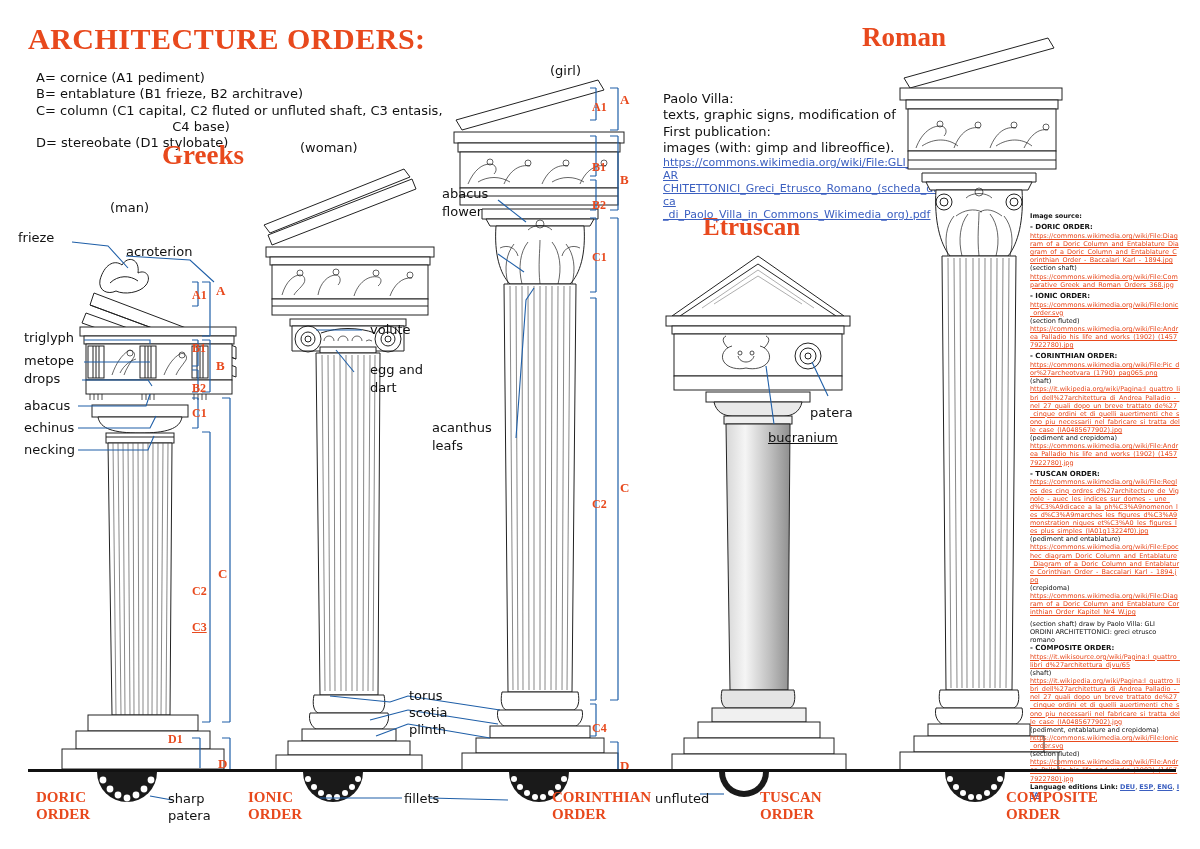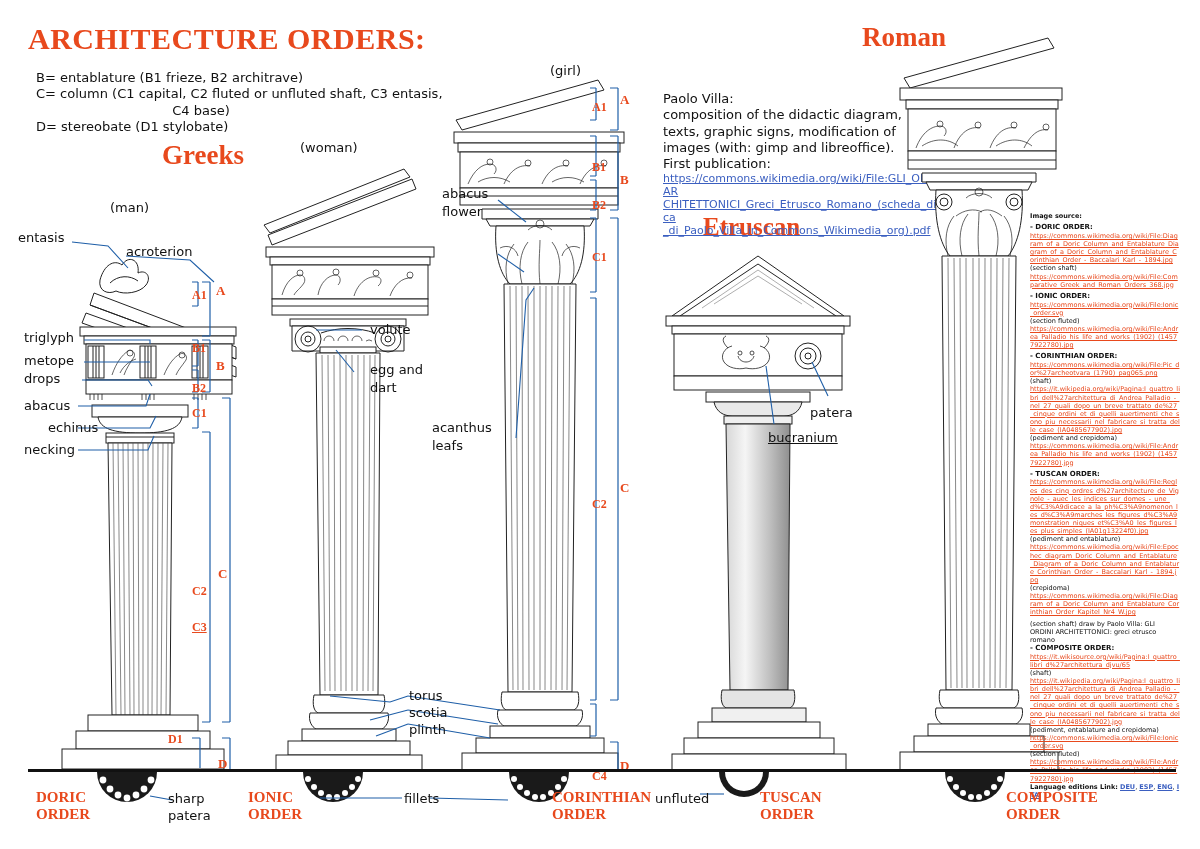--- a/index.html
+++ b/index.html
@@ -24,40 +24,40 @@
   .baseline{position:absolute;left:28px;top:769px;width:1148px;height:3px;background:#111;}
   svg{display:block;overflow:visible;}
   .sect-title{font-size:7px;font-weight:bold;}
 </style>
 </head>
 <body>
 
 <div class="abs ttl" style="left:28px;top:22px;font-size:30px;letter-spacing:0.5px;">ARCHITECTURE ORDERS:</div>
 
 <div class="abs" style="left:36px;top:70px;width:420px;">
+  <div class="lbl">A= cornice (A1 pediment)</div>
   <div class="lbl">B= entablature (B1 frieze, B2 architrave)</div>
   <div class="lbl">C= column (C1 capital, C2 fluted or unfluted shaft, C3 entasis,</div>
   <div class="lbl" style="text-align:center;width:330px;">C4 base)</div>
   <div class="lbl">D= stereobate (D1 stylobate)</div>
 </div>
 
 <div class="abs ttl" style="left:162px;top:140px;font-size:27px;">Greeks</div>
 <div class="abs ttl" style="left:703px;top:213px;font-size:25px;">Etruscan</div>
 <div class="abs ttl" style="left:862px;top:22px;font-size:27px;">Roman</div>
 
 <div class="abs lbl" style="left:110px;top:200px;">(man)</div>
 <div class="abs lbl" style="left:300px;top:140px;">(woman)</div>
 <div class="abs lbl" style="left:550px;top:63px;">(girl)</div>
 
 <div class="abs" style="left:663px;top:91px;width:300px;">
   <div class="lbl">Paolo Villa:</div>
-  <div class="lbl">composition of the didactic diagram,</div>
   <div class="lbl">texts, graphic signs, modification of</div>
+  <div class="lbl">First publication:</div>
   <div class="lbl">images (with: gimp and libreoffice).</div>
-  <div class="lbl">First publication:</div>
   <div class="small link">https://commons.wikimedia.org/wiki/File:GLI_ORDINI_AR</div>
   <div class="small link">CHITETTONICI_Greci_Etrusco_Romano_(scheda_didattica</div>
   <div class="small link">_di_Paolo_Villa_in_Commons_Wikimedia_org).pdf</div>
 </div>
 
 <svg class="abs" style="left:40px;top:235px;" width="215" height="535" viewBox="0 0 215 535">
   <g stroke="#222" fill="none" stroke-width="1">
 
     <path d="M60 45 C64 30 74 24 82 30 C88 20 100 24 98 38 C106 34 112 42 106 50 C100 58 84 60 76 56 C68 60 58 56 60 45 Z" fill="#fff"></path>
     <path d="M70 48 C78 40 90 40 98 46"></path>
@@ -145,27 +145,27 @@
     <path d="M72 22 L108 26 L128 48"></path>
     <path d="M126 36 L190 40 L214 62"></path>
     <path d="M84 120 L150 120 L150 124"></path>
     <path d="M84 142 L150 142"></path>
     <path d="M82 160 L148 160 L152 166"></path>
     <path d="M78 186 L146 186 L150 174"></path>
     <path d="M78 208 L150 208 L156 196"></path>
     <path d="M78 230 L148 230 L154 216"></path>
   </g>
 </svg>
-<div class="abs lbl" style="left:18px;top:230px;">entasis</div>
+<div class="abs lbl" style="left:18px;top:230px;">frieze</div>
 <div class="abs lbl" style="left:126px;top:244px;">acroterion</div>
 <div class="abs lbl" style="left:24px;top:330px;">triglyph</div>
 <div class="abs lbl" style="left:24px;top:353px;">metope</div>
 <div class="abs lbl" style="left:24px;top:371px;">drops</div>
 <div class="abs lbl" style="left:24px;top:398px;">abacus</div>
-<div class="abs lbl" style="left:24px;top:420px;margin-left:24px;">echinus</div>
+<div class="abs lbl" style="left:24px;top:420px;">echinus</div>
 <div class="abs lbl" style="left:24px;top:442px;">necking</div>
 
 <svg class="abs" style="left:188px;top:270px;" width="60" height="500">
   <g stroke="#1f5fa8" fill="none" stroke-width="1.2">
 
     <path d="M14 12 L22 12 M22 12 L22 66 M14 66 L22 66"></path>
 
     <path d="M4 12 L10 12 M10 12 L10 36 M4 36 L10 36"></path>
 
     <path d="M4 70 L10 70 M10 70 L10 96 M4 96 L10 96"></path>
@@ -368,21 +368,21 @@
   </g>
 </svg>
 <div class="abs orange serif" style="left:592px;top:100px;font-size:12px;font-weight:bold;">A1</div>
 <div class="abs orange serif" style="left:620px;top:92px;font-size:13px;font-weight:bold;">A</div>
 <div class="abs orange serif" style="left:592px;top:160px;font-size:12px;font-weight:bold;">B1</div>
 <div class="abs orange serif" style="left:592px;top:198px;font-size:12px;font-weight:bold;">B2</div>
 <div class="abs orange serif" style="left:620px;top:172px;font-size:13px;font-weight:bold;">B</div>
 <div class="abs orange serif" style="left:592px;top:250px;font-size:12px;font-weight:bold;">C1</div>
 <div class="abs orange serif" style="left:592px;top:497px;font-size:12px;font-weight:bold;">C2</div>
 <div class="abs orange serif" style="left:620px;top:480px;font-size:13px;font-weight:bold;">C</div>
-<div class="abs orange serif" style="left:592px;top:721px;font-size:12px;font-weight:bold;margin-top:48px;">C4</div>
+<div class="abs orange serif" style="left:592px;top:721px;font-size:12px;font-weight:bold;">C4</div>
 <div class="abs orange serif" style="left:620px;top:758px;font-size:13px;font-weight:bold;">D</div>
 
 <svg class="abs" style="left:330px;top:680px;" width="130" height="70">
   <g stroke="#1f5fa8" fill="none" stroke-width="1.1">
     <path d="M78 16 L60 22 L0 16"></path>
     <path d="M78 30 L40 40"></path>
     <path d="M78 44 L46 56"></path>
     <path d="M78 16 L170 30"></path>
     <path d="M78 30 L168 44"></path>
     <path d="M78 44 L160 58"></path>

